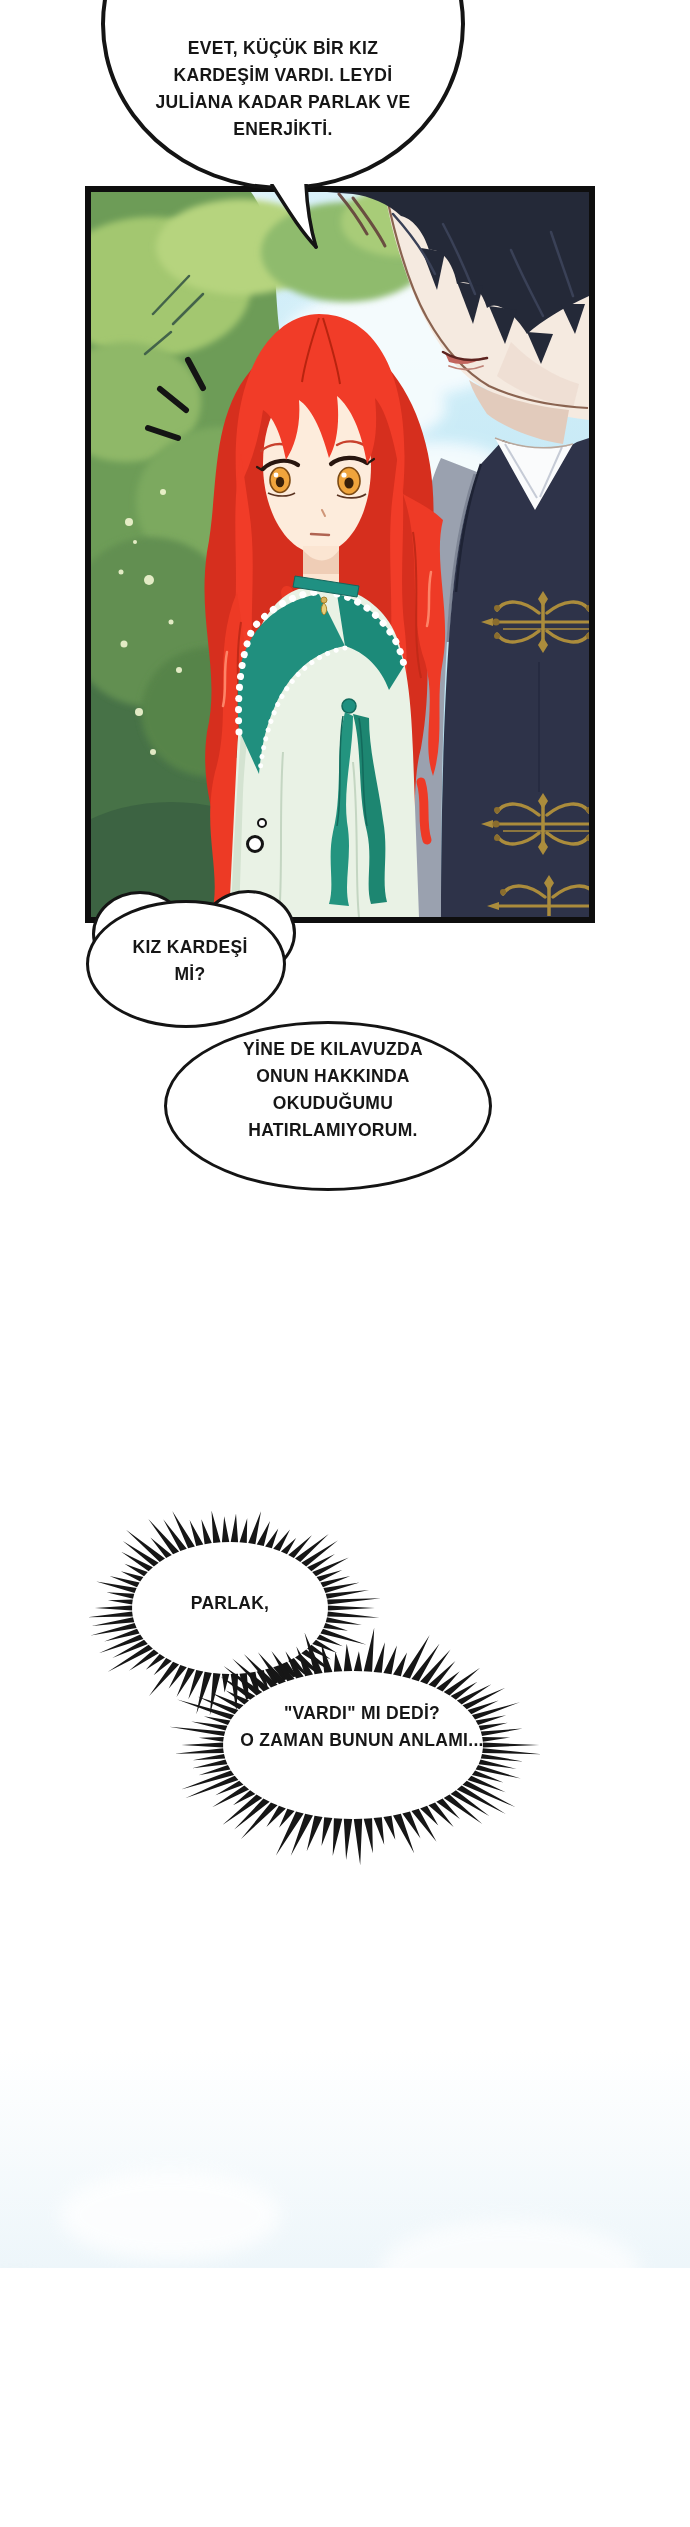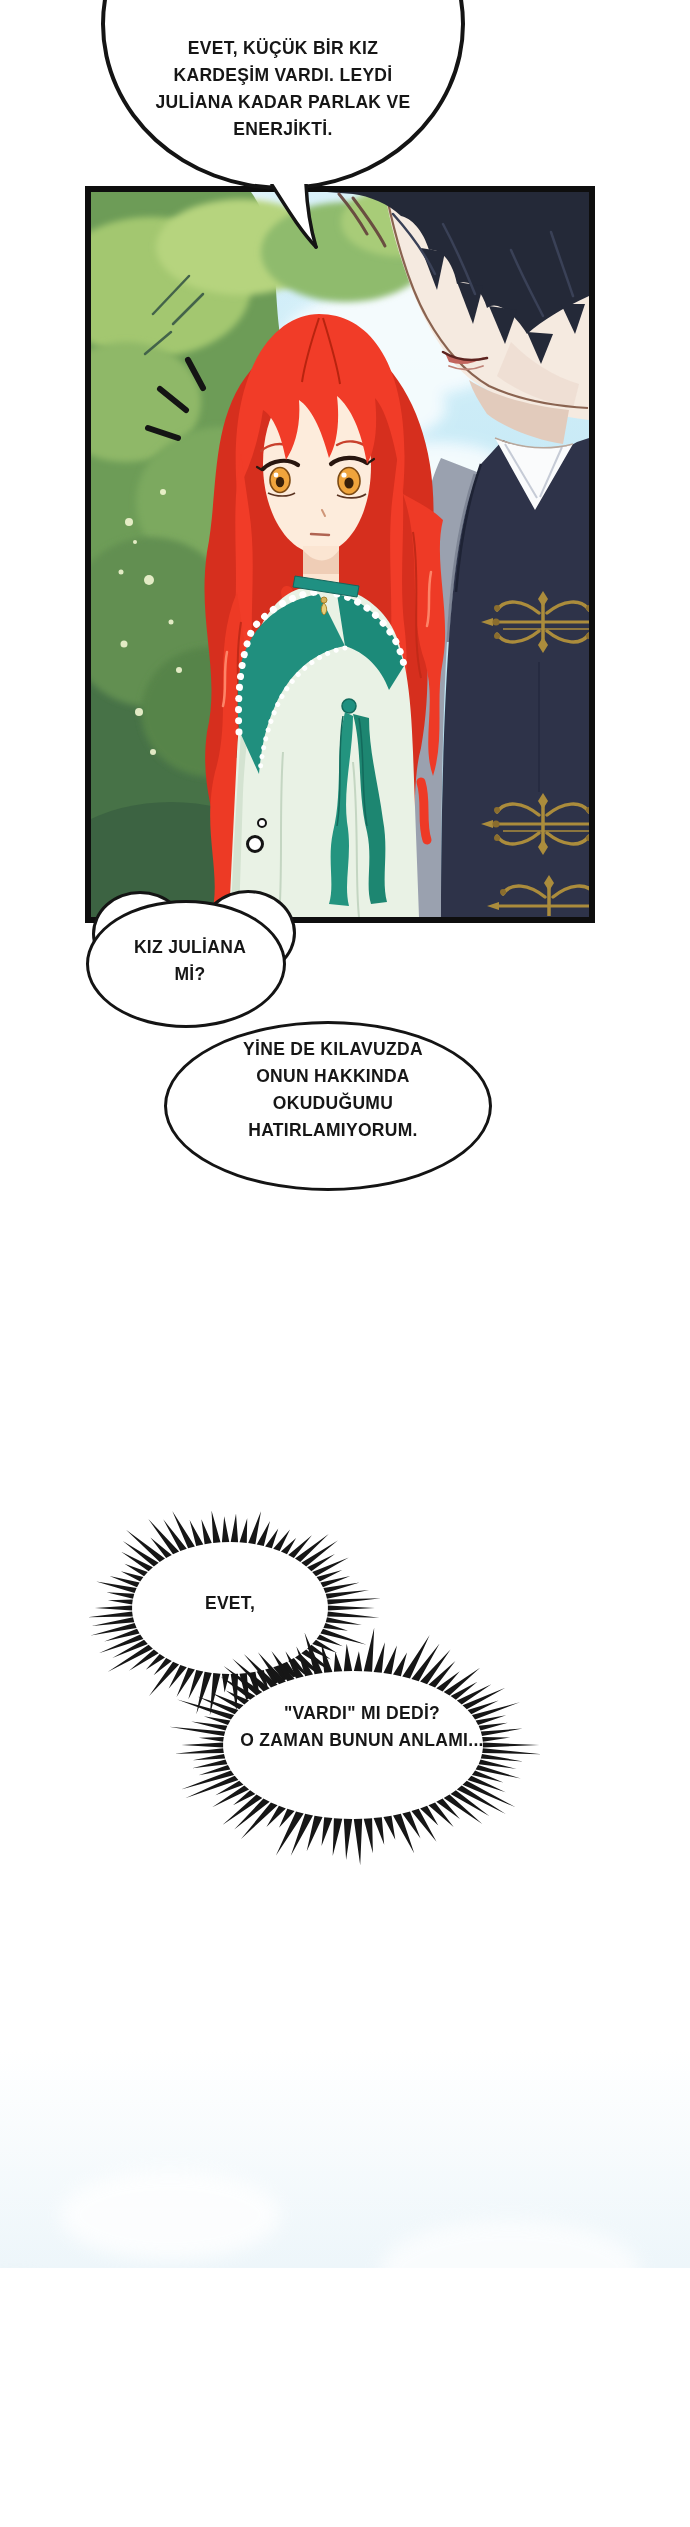--- a/index.html
+++ b/index.html
@@ -279,42 +279,42 @@
         <path d="M87,246 L57,236" stroke-width="6"></path>
       </g>
     </svg>
   </div>
 
   <div class="thought-dot dot1"></div>
   <div class="thought-dot dot2"></div>
   <div class="bubble thin thought-lobe"></div>
   <div class="bubble thin thought-bump"></div>
   <div class="bubble thin thought-main"></div>
-  <div class="bubble-text thought-text">KIZ JULİANA
+  <div class="bubble-text thought-text">KIZ KARDEŞİ
 Mİ?</div>
 
   <div class="bubble thin guide-bubble"></div>
   <div class="bubble-text guide-text">YİNE DE KILAVUZDA
 ONUN HAKKINDA
 OKUDUĞUMU
 HATIRLAMIYORUM.</div>
 
   <svg id="shock-svg" class="shock-svg" width="690" height="475" viewBox="0 0 690 475">
       <g>
         <ellipse cx="230" cy="153" rx="100" ry="68" fill="#ffffff"></ellipse>
         <path d="M327.9,150.5L374.9,153.0L327.9,155.5ZM327.9,156.4L379.4,162.7L327.2,161.4ZM327.0,162.3L361.8,170.0L325.7,167.2ZM325.4,168.1L348.0,175.8L323.4,172.9ZM323.0,173.8L366.5,189.8L320.4,178.5ZM319.8,179.4L342.8,191.3L316.6,183.9ZM316.0,184.7L337.1,198.0L312.2,189.0ZM311.4,189.8L330.9,204.6L307.1,193.8ZM306.2,194.5L339.9,221.9L301.3,198.3ZM300.3,199.0L330.7,228.6L295.0,202.4ZM293.9,203.0L312.4,226.3L288.2,206.1ZM287.0,206.7L310.6,240.7L280.9,209.4ZM279.7,209.9L301.5,248.7L273.2,212.3ZM271.9,212.7L289.0,252.4L265.1,214.6ZM263.8,215.0L268.9,237.3L256.7,216.5ZM255.4,216.7L262.5,255.2L248.2,217.9ZM246.8,218.0L250.3,260.9L239.5,218.7ZM238.1,218.8L236.5,257.5L230.7,219.0ZM229.3,219.0L224.6,237.4L221.9,218.8ZM220.5,218.7L209.8,260.6L213.2,218.0ZM211.8,217.9L196.3,259.3L204.6,216.7ZM203.3,216.5L188.3,244.3L196.2,215.0ZM194.9,214.6L176.5,242.0L188.1,212.7ZM186.8,212.3L168.6,233.7L180.3,209.9ZM179.1,209.4L149.1,241.0L173.0,206.7ZM171.8,206.1L153.6,220.3L166.1,203.0ZM165.0,202.4L145.8,214.8L159.7,199.0ZM158.7,198.3L129.0,215.7L153.8,194.5ZM152.9,193.8L107.6,217.1L148.6,189.8ZM147.8,189.0L112.3,203.1L144.0,184.7ZM143.4,183.9L98.8,198.3L140.2,179.4ZM139.6,178.5L104.2,186.5L137.0,173.8ZM136.6,172.9L90.6,180.6L134.6,168.1ZM134.3,167.2L91.7,170.9L133.0,162.3ZM132.8,161.4L87.6,162.2L132.1,156.4ZM132.1,155.5L94.8,153.0L132.1,150.5ZM132.1,149.6L107.9,145.3L132.8,144.6ZM133.0,143.7L106.4,137.2L134.3,138.8ZM134.6,137.9L96.2,126.6L136.6,133.1ZM137.0,132.2L109.5,121.0L139.6,127.5ZM140.2,126.6L120.8,116.2L143.4,122.1ZM144.0,121.3L124.5,108.7L147.8,117.0ZM148.6,116.2L121.2,96.8L152.9,112.2ZM153.8,111.5L122.8,85.9L158.7,107.7ZM159.7,107.0L126.0,74.7L165.0,103.6ZM166.1,103.0L150.4,82.5L171.8,99.9ZM173.0,99.3L148.3,63.9L179.1,96.6ZM180.3,96.1L163.2,64.3L186.8,93.7ZM188.1,93.3L172.3,56.1L194.9,91.4ZM196.2,91.0L189.6,65.1L203.3,89.5ZM204.6,89.3L201.4,64.3L211.8,88.1ZM213.2,88.0L211.5,55.4L220.5,87.3ZM221.9,87.2L224.2,61.2L229.3,87.0ZM230.7,87.0L236.0,58.5L238.1,87.2ZM239.5,87.3L247.2,63.3L246.8,88.0ZM248.2,88.1L261.0,56.2L255.4,89.3ZM256.7,89.5L270.0,65.9L263.8,91.0ZM265.1,91.4L278.3,73.6L271.9,93.3ZM273.2,93.7L290.0,74.4L279.7,96.1ZM280.9,96.6L296.1,82.9L287.0,99.3ZM288.2,99.9L311.9,80.2L293.9,103.0ZM295.0,103.6L328.7,79.0L300.3,107.0ZM301.3,107.7L337.8,85.6L306.2,111.5ZM307.1,112.2L334.9,99.1L311.4,116.2ZM312.2,117.0L348.8,102.4L316.0,121.3ZM316.6,122.1L342.2,115.0L319.8,126.6ZM320.4,127.5L350.3,121.1L323.0,132.2ZM323.4,133.1L359.6,127.6L325.4,137.9ZM325.7,138.8L369.1,135.0L327.0,143.7ZM327.2,144.6L380.8,143.2L327.9,149.6Z" fill="#161616"></path>
         <ellipse cx="230" cy="153" rx="97" ry="65" fill="#ffffff"></ellipse>
       </g>
       <g>
         <ellipse cx="353" cy="290" rx="132" ry="76" fill="#ffffff"></ellipse>
         <path d="M482.9,287.6L539.3,290.0L482.9,292.4ZM482.9,293.3L541.5,299.3L482.2,298.0ZM482.0,298.9L523.0,306.5L480.8,303.6ZM480.5,304.5L516.6,313.9L478.6,309.2ZM478.1,310.0L520.7,323.5L475.6,314.6ZM475.1,315.4L503.3,327.4L471.9,319.9ZM471.3,320.7L505.6,337.3L467.6,325.0ZM466.8,325.7L515.5,352.2L462.5,329.8ZM461.7,330.6L505.7,358.9L456.9,334.5ZM455.9,335.2L489.6,361.3L450.6,338.9ZM449.5,339.6L482.3,369.0L443.7,343.0ZM442.6,343.6L459.9,363.9L436.3,346.8ZM435.1,347.4L453.6,372.1L428.4,350.3ZM427.1,350.8L438.3,370.5L420.1,353.4ZM418.7,353.8L436.5,386.8L411.4,356.1ZM410.0,356.5L420.5,383.5L402.3,358.5ZM400.9,358.8L414.3,398.6L393.0,360.4ZM391.5,360.7L395.3,384.7L383.4,361.9ZM381.8,362.2L384.2,389.8L373.6,363.1ZM372.1,363.2L372.9,398.2L363.7,363.7ZM362.2,363.8L360.2,410.2L353.8,364.0ZM352.2,364.0L346.1,405.1L343.8,363.8ZM342.3,363.7L332.7,401.0L333.9,363.2ZM332.4,363.1L321.5,391.0L324.2,362.2ZM322.6,361.9L306.7,396.2L314.5,360.7ZM313.0,360.4L290.8,400.8L305.1,358.8ZM303.7,358.5L275.8,400.8L296.0,356.5ZM294.6,356.1L279.0,372.8L287.3,353.8ZM285.9,353.4L266.4,372.1L278.9,350.8ZM277.6,350.3L241.0,384.0L270.9,347.4ZM269.7,346.8L234.2,374.6L263.4,343.6ZM262.3,343.0L222.4,370.0L256.5,339.6ZM255.4,338.9L233.0,350.3L250.1,335.2ZM249.1,334.5L212.2,352.2L244.3,330.6ZM243.5,329.8L215.4,340.3L239.2,325.7ZM238.4,325.0L185.2,343.3L234.7,320.7ZM234.1,319.9L181.0,334.4L230.9,315.4ZM230.4,314.6L198.6,320.2L227.9,310.0ZM227.4,309.2L192.3,313.3L225.5,304.5ZM225.2,303.6L192.6,305.3L224.0,298.9ZM223.8,298.0L174.6,298.7L223.1,293.3ZM223.1,292.4L181.4,290.0L223.1,287.6ZM223.1,286.7L198.8,282.8L223.8,282.0ZM224.0,281.1L169.1,271.8L225.2,276.4ZM225.5,275.5L191.2,266.5L227.4,270.8ZM227.9,270.0L203.9,261.2L230.4,265.4ZM230.9,264.6L177.2,244.4L234.1,260.1ZM234.7,259.3L197.4,241.5L238.4,255.0ZM239.2,254.3L211.2,237.7L243.5,250.2ZM244.3,249.4L225.9,235.5L249.1,245.5ZM250.1,244.8L220.5,221.4L255.4,241.1ZM256.5,240.4L223.6,210.9L262.3,237.0ZM263.4,236.4L232.2,203.6L269.7,233.2ZM270.9,232.6L243.8,198.9L277.6,229.7ZM278.9,229.2L257.9,197.3L285.9,226.6ZM287.3,226.2L271.4,195.9L294.6,223.9ZM296.0,223.5L285.4,196.3L303.7,221.5ZM305.1,221.2L296.3,191.5L313.0,219.6ZM314.5,219.3L304.5,177.4L322.6,218.1ZM324.2,217.8L321.3,188.1L332.4,216.9ZM333.9,216.8L335.3,196.7L342.3,216.3ZM343.8,216.2L346.7,188.8L352.2,216.0ZM353.8,216.0L358.9,196.2L362.2,216.2ZM363.7,216.3L374.2,172.8L372.1,216.8ZM373.6,216.9L384.9,187.3L381.8,217.8ZM383.4,218.1L396.9,190.6L391.5,219.3ZM393.0,219.6L407.0,197.6L400.9,221.2ZM402.3,221.5L429.7,180.1L410.0,223.5ZM411.4,223.9L439.6,188.6L418.7,226.2ZM420.1,226.6L450.5,194.4L427.1,229.2ZM428.4,229.7L455.4,206.0L435.1,232.6ZM436.3,233.2L459.8,216.2L442.6,236.4ZM443.7,237.0L480.1,212.7L449.5,240.4ZM450.6,241.1L477.4,226.8L455.9,244.8ZM456.9,245.5L491.4,229.2L461.7,249.4ZM462.5,250.2L505.3,232.7L466.8,254.3ZM467.6,255.0L498.6,245.5L471.3,259.3ZM471.9,260.1L519.8,247.3L475.1,264.6ZM475.6,265.4L506.1,260.2L478.1,270.0ZM478.6,270.8L507.7,267.8L480.5,275.5ZM480.8,276.4L522.6,273.6L482.0,281.1ZM482.2,282.0L510.0,282.6L482.9,286.7Z" fill="#161616"></path>
         <ellipse cx="353" cy="290" rx="129" ry="73" fill="#ffffff"></ellipse>
       </g>
     </svg>
-  <div class="bubble-text shock1-text">EVET,</div>
+  <div class="bubble-text shock1-text">PARLAK,</div>
   <div class="bubble-text shock2-text">"VARDI" MI DEDİ?
 O ZAMAN BUNUN ANLAMI...</div>
 
   <div class="bottom-scene">
     <div class="blob" style="left:60px;top:120px;width:220px;height:90px;background:#ffffff;opacity:.8;"></div>
     <div class="blob" style="left:380px;top:170px;width:260px;height:100px;background:#ffffff;opacity:.7;"></div>
     <div class="blob" style="left:430px;top:330px;width:220px;height:90px;background:#ffffff;opacity:.55;"></div>
     <div class="blob" style="left:-50px;top:300px;width:190px;height:180px;background:#d3e8e0;opacity:.9;"></div>
     <div class="blob" style="left:30px;top:390px;width:160px;height:110px;background:#cde4da;opacity:.85;"></div>
     <div class="blob" style="left:210px;top:340px;width:160px;height:140px;background:#d9ebdf;opacity:.7;"></div>

